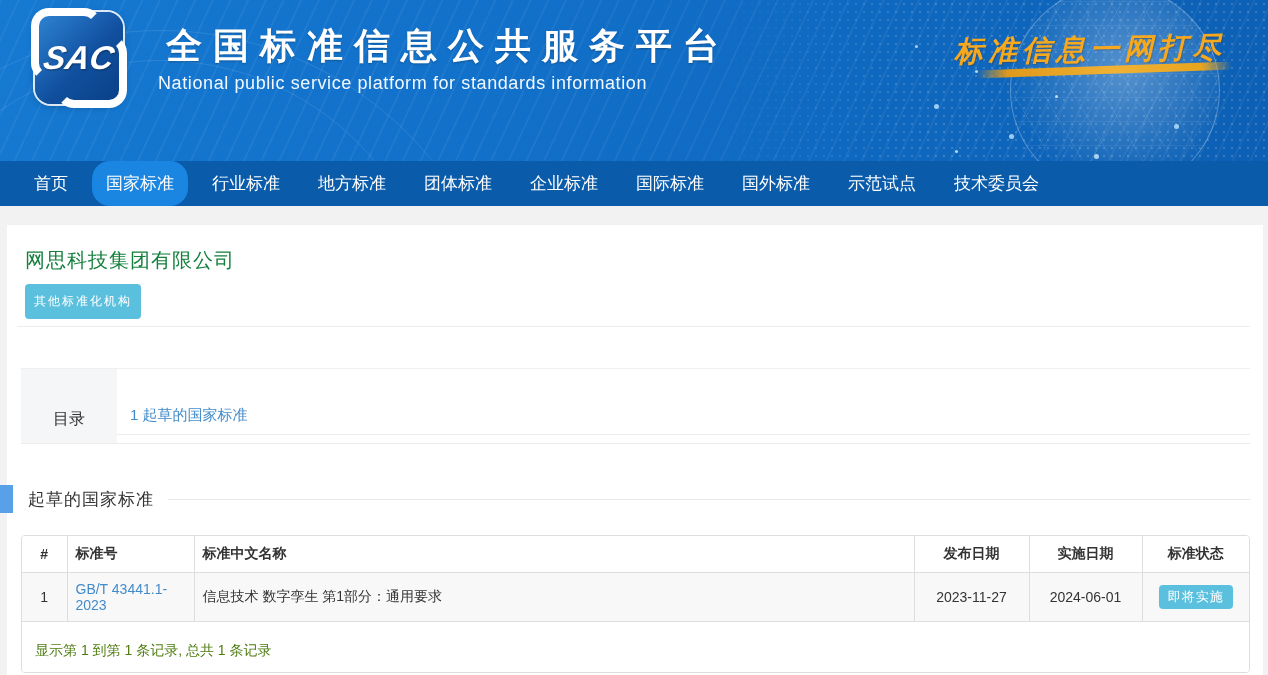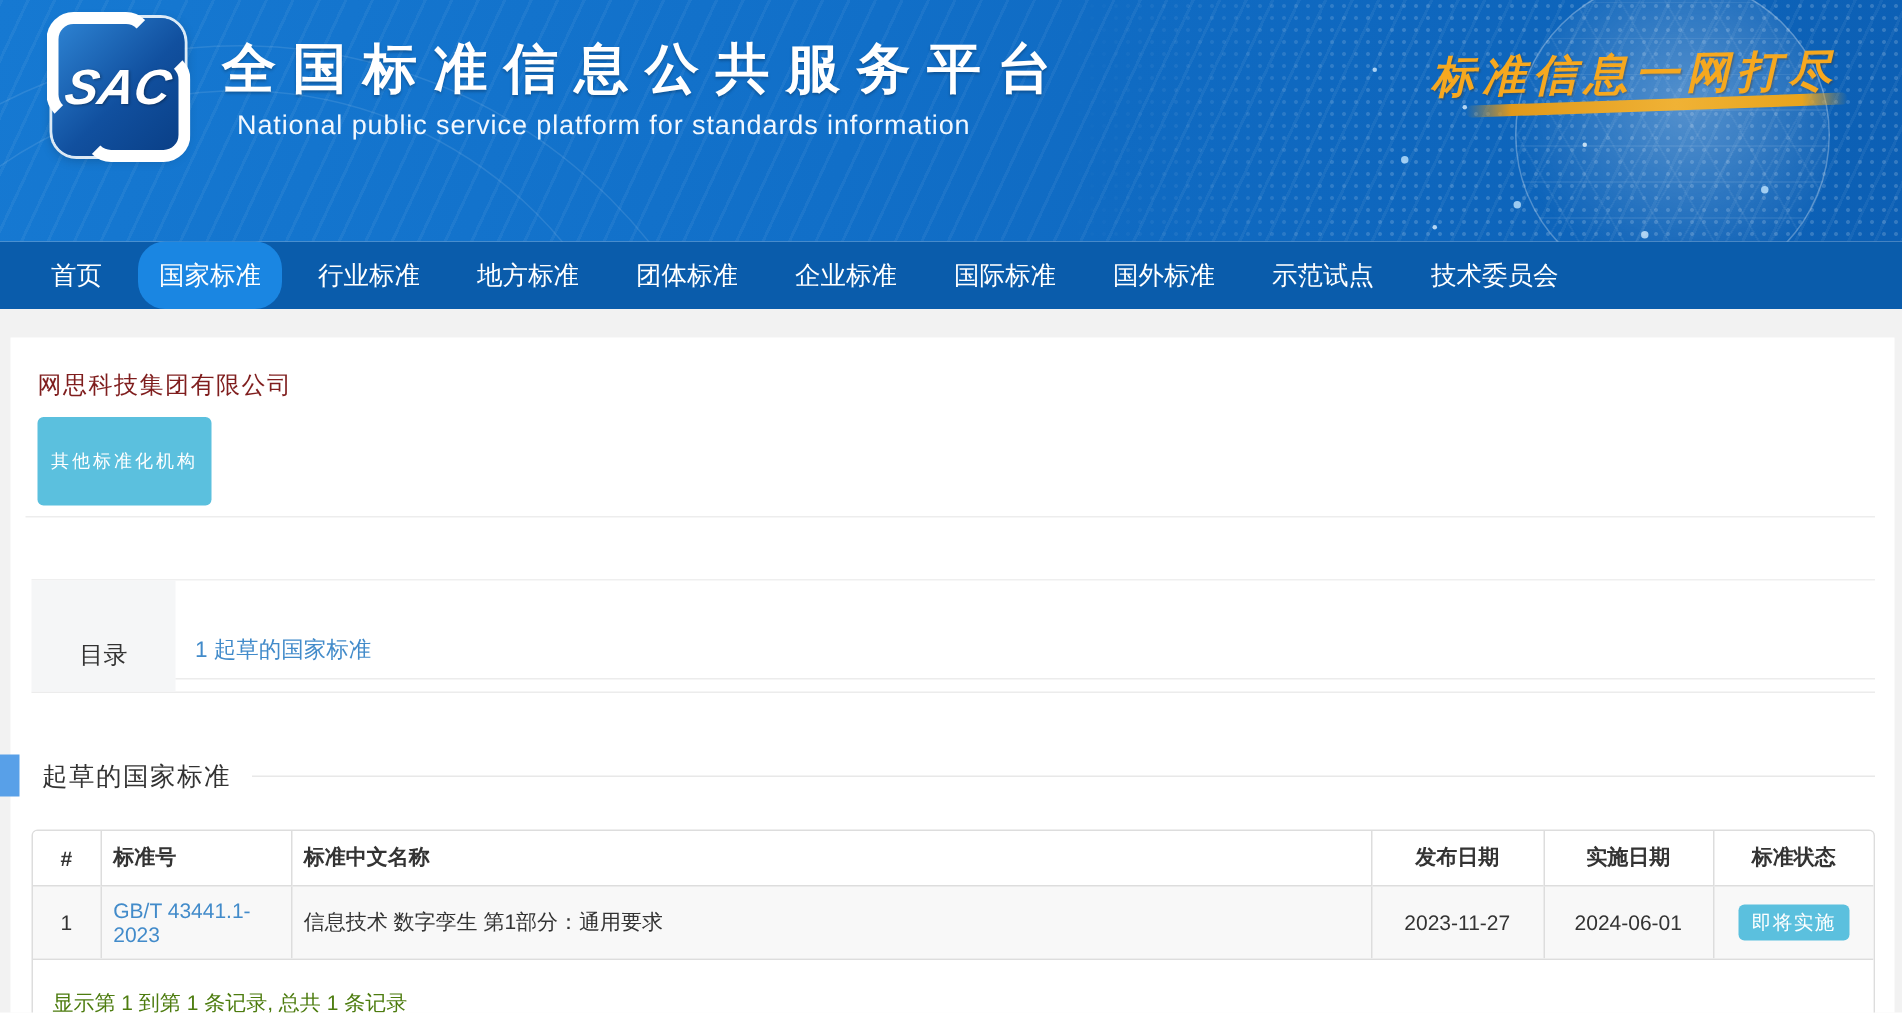--- a/index.html
+++ b/index.html
@@ -53,21 +53,21 @@
     display:flex; align-items:center; justify-content:center;
   }
   .logo::before{ content:""; position:absolute; left:-4px; top:-4px; width:62%; height:62%;
     border:8px solid transparent; border-top-color:#fff; border-left-color:#fff; border-radius:18px; }
   .logo::after{ content:""; position:absolute; right:-4px; bottom:-4px; width:62%; height:62%;
     border:8px solid transparent; border-bottom-color:#fff; border-right-color:#fff; border-radius:18px; }
   .logo-text { font-size:33px; font-weight:bold; font-style:italic; color:#fff;
     transform:skewX(-10deg); letter-spacing:0; text-shadow:1px 1px 2px rgba(0,0,0,.35); }
 
   .title-zh {
-    position:absolute; left:148px; top:22px;
+    position:absolute; left:166px; top:22px;
     font-size:36px; font-weight:bold; color:#fff; letter-spacing:11px;
     text-shadow:0 1px 2px rgba(0,0,0,.25); white-space:nowrap;text-align:center;
   }
   .title-en {
     position:absolute; left:158px; top:73px;
     font-size:18px; color:#f2f8ff; letter-spacing:.6px; white-space:nowrap;
   }
   .slogan {
     position:absolute; right:42px; top:30px;
     font-size:29px; font-weight:bold; font-style:italic; color:#f6a81f;
@@ -89,24 +89,24 @@
   .nav-item.active { background:#1a86e2;border-radius:18px; }
 
   
   .page-gap { height:19px; background:#f2f2f2; }
   .panel {
     background:#fff; margin:0 5px 0 7px; min-height:450px;
     padding:0 13px 0 14px; position:relative;
   }
 
   .org-block { padding-top:22px; padding-left:4px; }
-  .org-name { font-size:16px; font-weight:normal; color:#7f1d1d; letter-spacing:1px;font-family:Liberation Mono, monospace; }
+  .org-name { font-size:20px; font-weight:normal; color:#15803d; letter-spacing:1px;font-family:Liberation Mono, monospace; }
   .org-badge {
     display:inline-block; margin-top:10px; background:#5bc0de; color:#fff;
-    font-size:12px; letter-spacing:2px; padding:21px 9px; border-radius:4px;
+    font-size:12px; letter-spacing:2px; padding:9px 9px; border-radius:4px;
   }
   .org-divider { border-bottom:1px solid #ededed; margin-top:7px; margin-left:-4px; }
 
   
   .toc-box { margin-top:41px; height:76px; display:flex;
     border-top:1px solid #efefef; border-bottom:1px solid #ececec; }
   .toc-label {
     width:96px; background:#f5f6f7; display:flex; align-items:flex-end; justify-content:center;
     padding-bottom:13px; font-size:16px; color:#333;
   }

